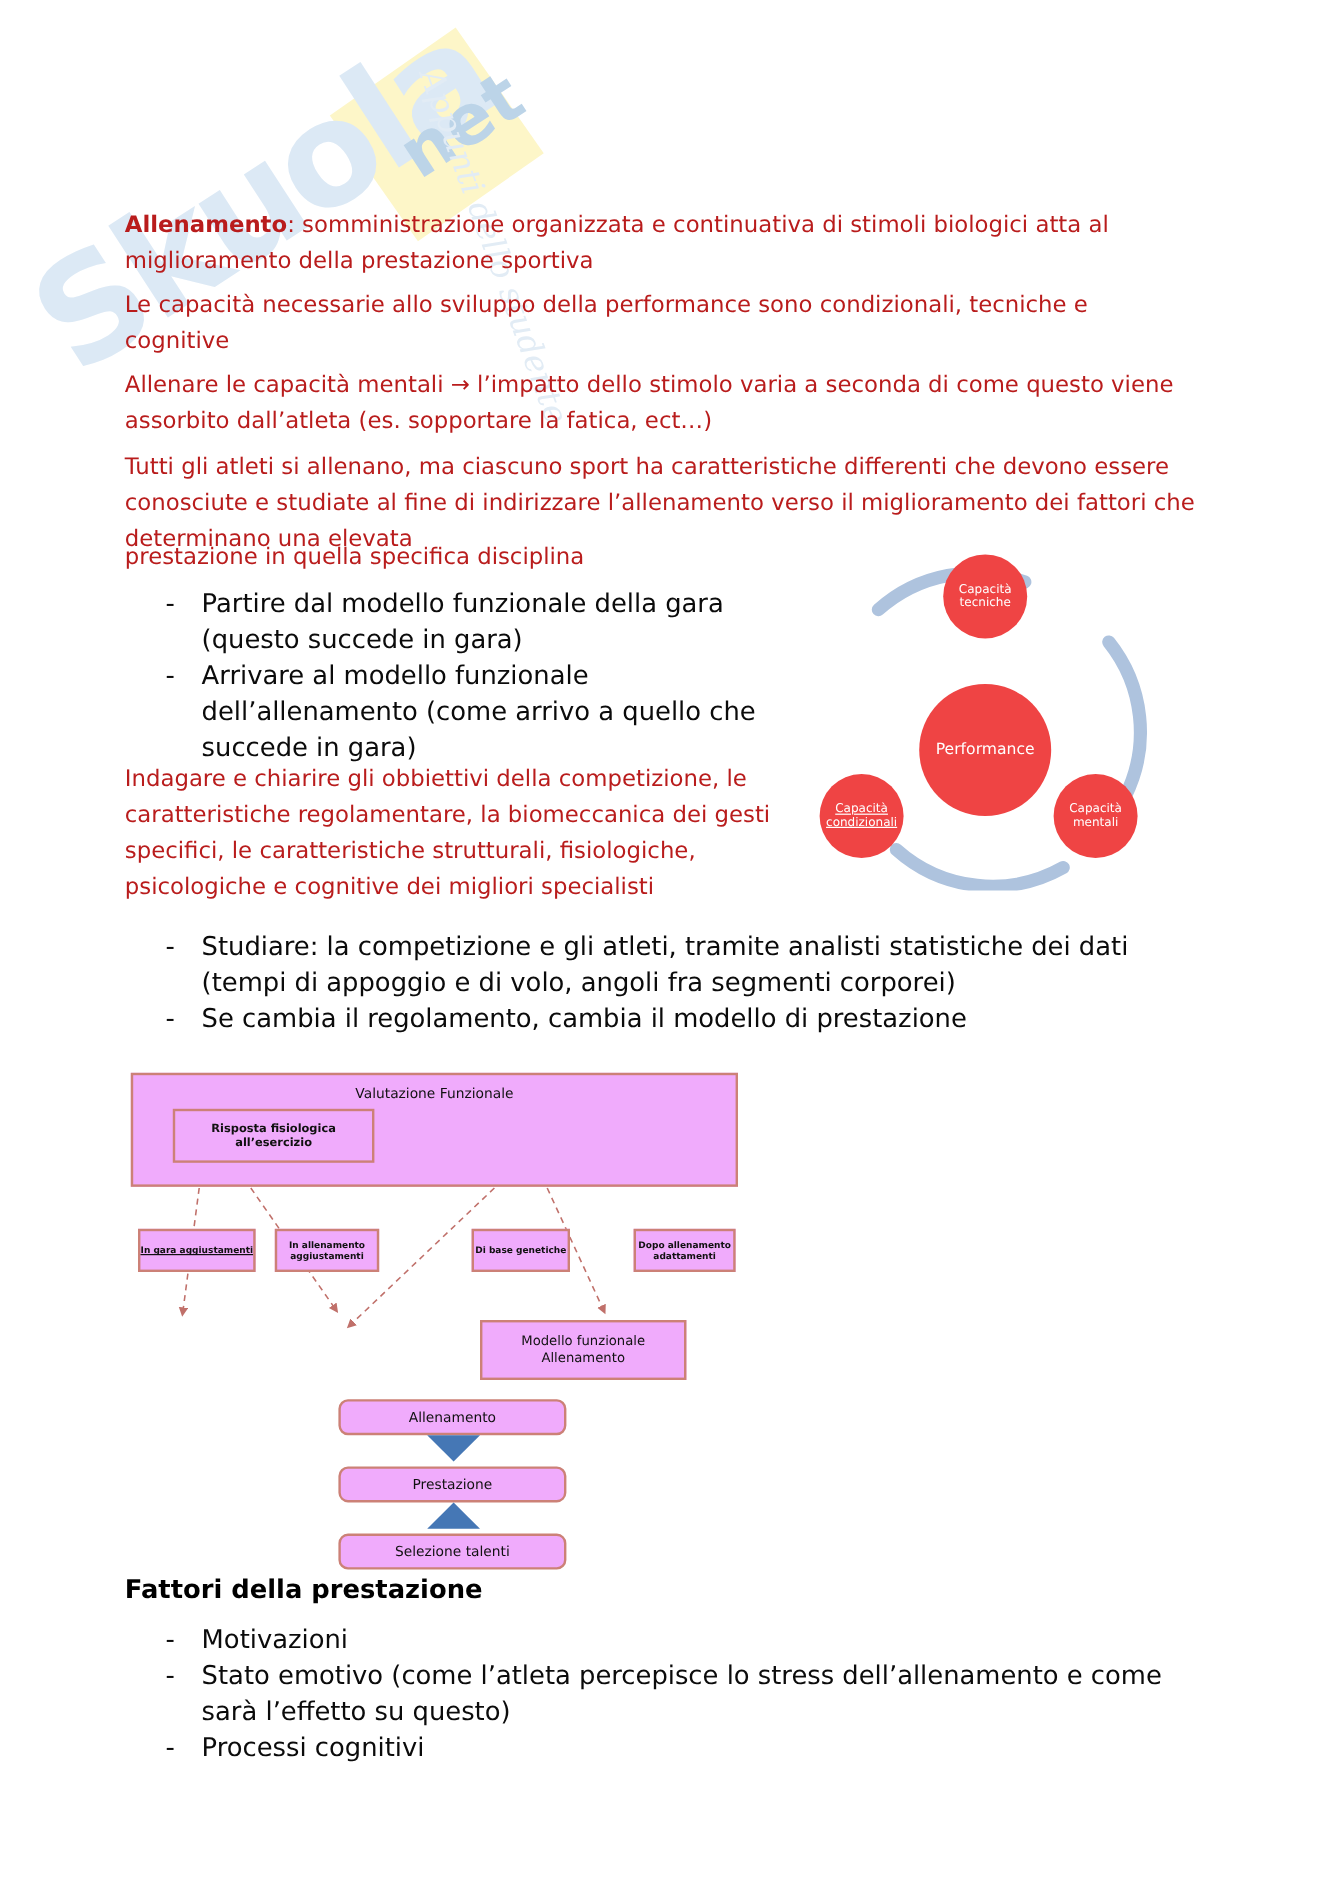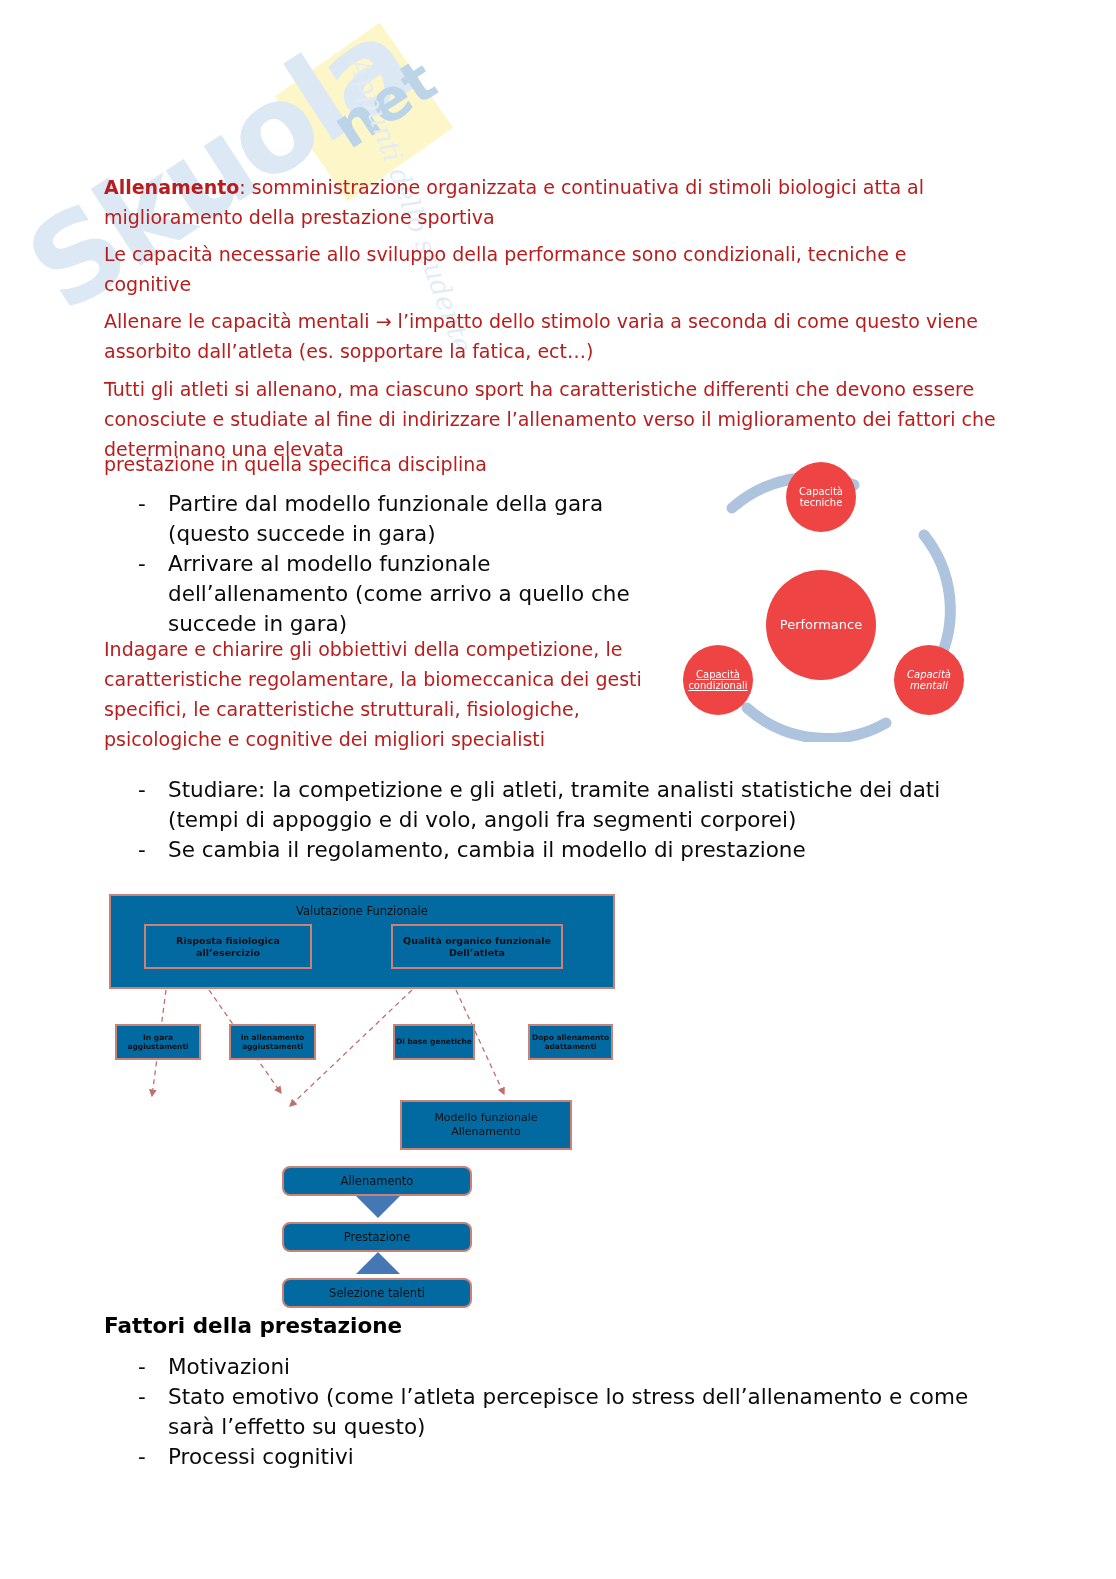--- a/index.html
+++ b/index.html
@@ -150,38 +150,37 @@
   .node-left {
     width: 70px;
     height: 70px;
     left: 17px;
     top: 193px;
     text-decoration: underline;
   }
   .node-right {
     width: 70px;
     height: 70px;
-    left: 228px;
+    left: 212px;
     top: 193px;
-    font-style: italic;
   }
 
   
   .flow {
     position: absolute;
     left: 104px;
     top: 878px;
     width: 530px;
     height: 425px;
     z-index: 2;
   }
   .fbox {
     position: absolute;
     border: 2px solid #cc8177;
-    background: #0369a1;
+    background: #f0abfc;
     box-sizing: border-box;
     display: flex;
     align-items: center;
     justify-content: center;
     text-align: center;
     color: #111;
     line-height: 1.25;
   }
   .fbox-outer {
     left: 5px; top: 16px;
@@ -207,21 +206,21 @@
     width: 172px; height: 45px;
     font-size: 9.5px;
     font-weight: bold;
   }
   .fbox-small {
     height: 36px;
     font-size: 7.5px;
     font-weight: bold;
     top: 146px;
   }
-  .sm1 { left: 11px; width: 86px; }
+  .sm1 { left: 11px; width: 98px; text-decoration: underline; }
   .sm2 { left: 125px; width: 87px; }
   .sm3 { left: 289px; width: 82px; }
   .sm4 { left: 424px; width: 85px; }
 
   .fbox-mod {
     height: 50px;
     top: 222px;
     font-size: 11px;
   }
   .mod1 { left: 34px; width: 172px; }
@@ -356,21 +355,20 @@
         <line x1="308" y1="112" x2="186" y2="228"></line>
         <line x1="352" y1="112" x2="400" y2="216"></line>
       </g>
     </svg>
 
     <div class="fbox fbox-outer">
       <div class="outer-title">Valutazione Funzionale</div>
     </div>
 
     <div class="fbox fbox-resp">Risposta fisiologica all’esercizio</div>
-    <div class="fbox fbox-qual">Qualità organico funzionale Dell’atleta</div>
 
     <div class="fbox fbox-small sm1">In gara aggiustamenti</div>
     <div class="fbox fbox-small sm2">In allenamento aggiustamenti</div>
     <div class="fbox fbox-small sm3">Di base genetiche</div>
     <div class="fbox fbox-small sm4">Dopo allenamento adattamenti</div>
 
     <div class="fbox fbox-mod mod2">Modello funzionale Allenamento</div>
 
     <div class="fbox fbox-round rb1">Allenamento</div>
     <div class="tri tri-down"></div>

